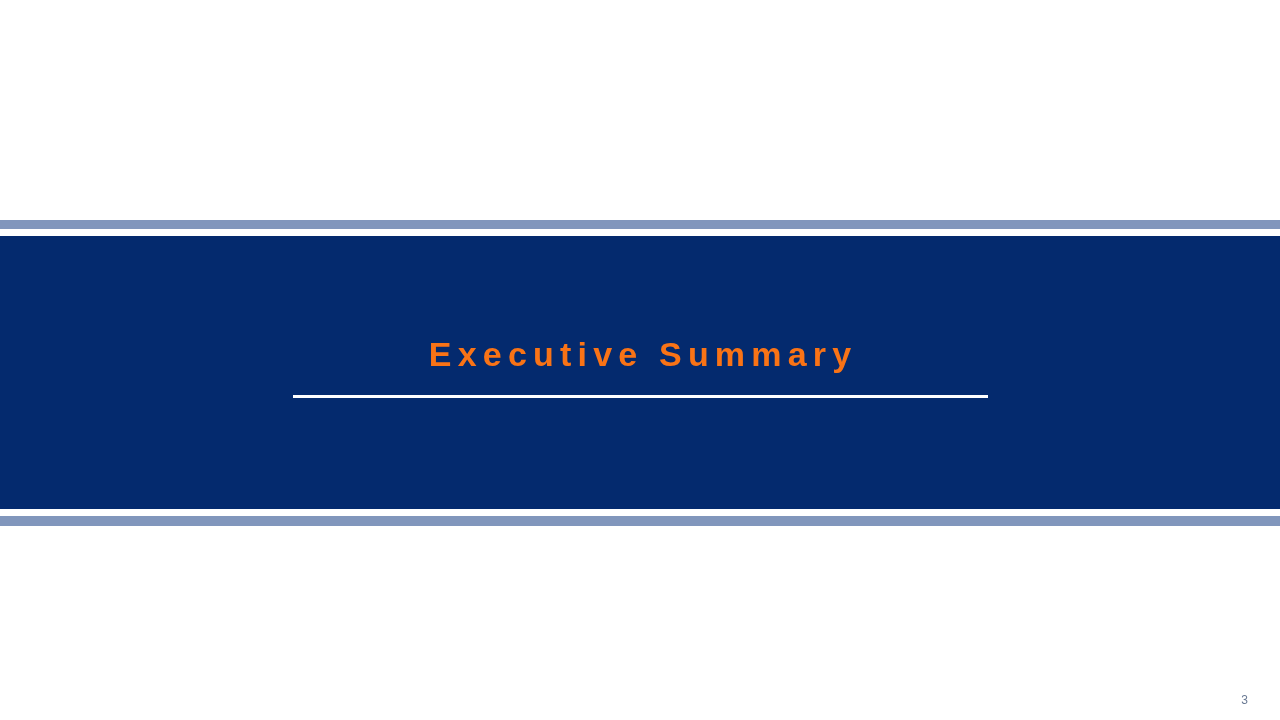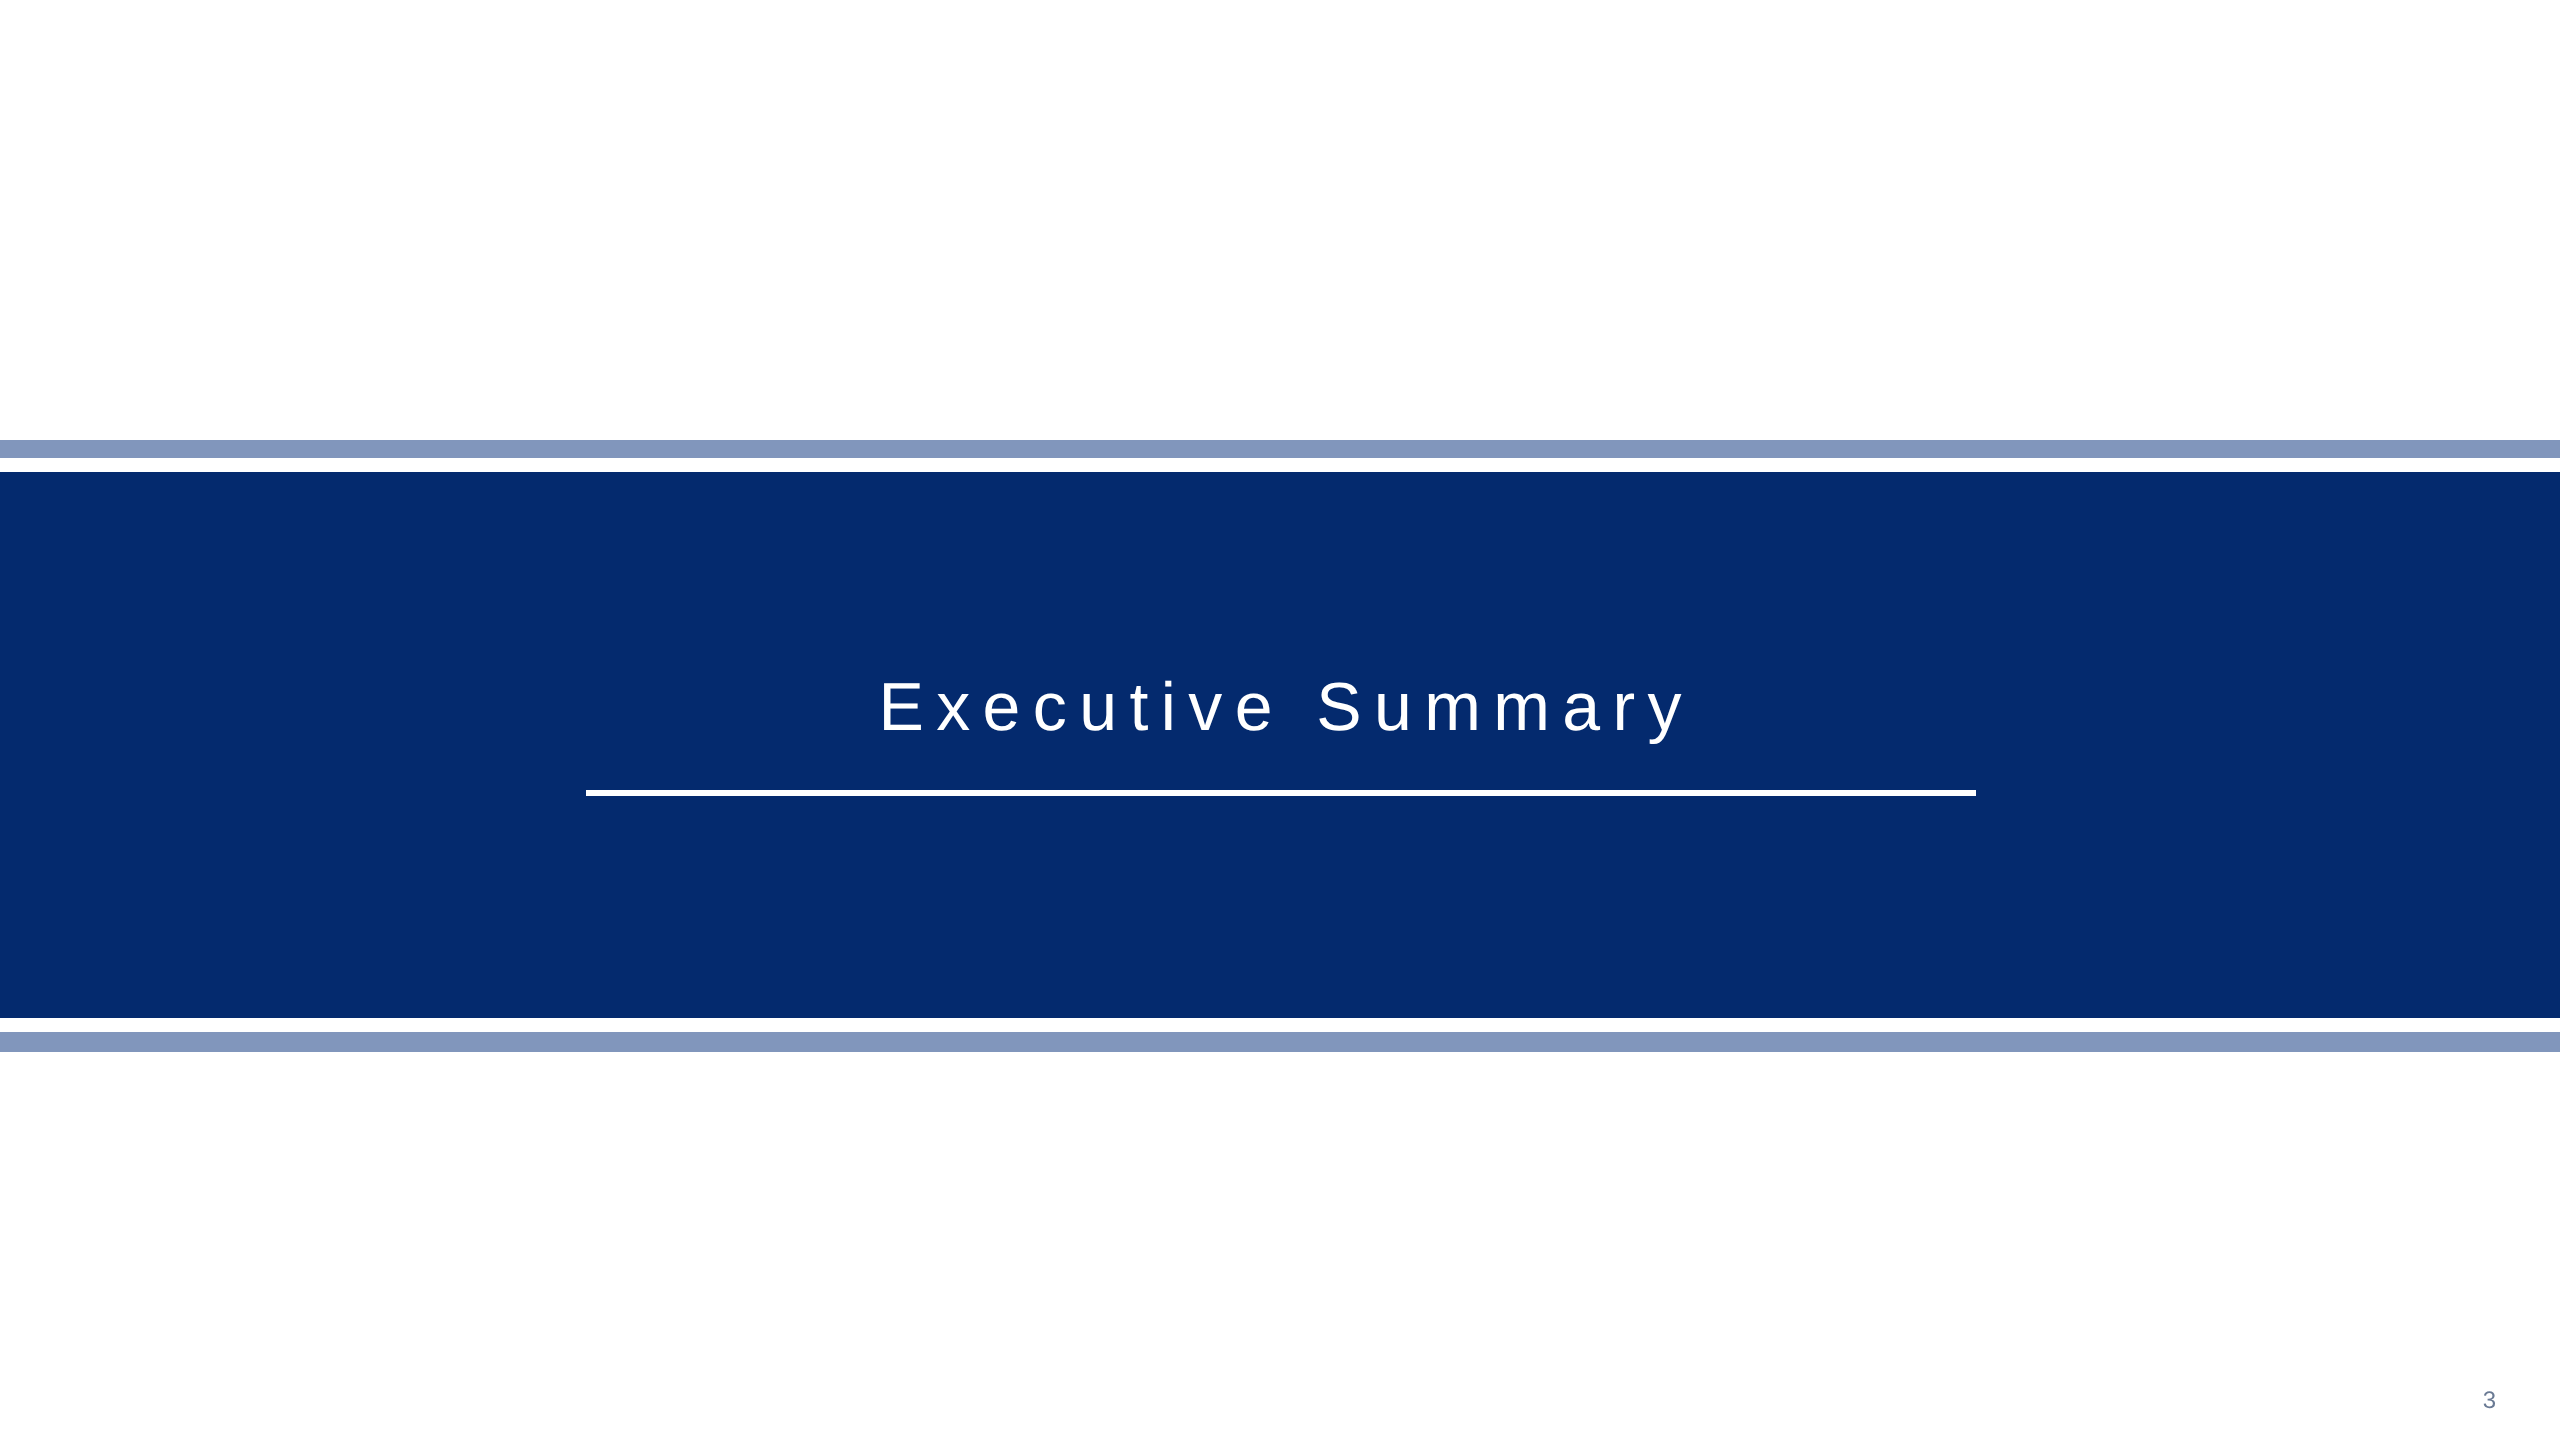--- a/index.html
+++ b/index.html
@@ -45,23 +45,23 @@
     background: #042a6e;
     display: flex;
     flex-direction: column;
     align-items: center;
     justify-content: flex-start;
     box-sizing: border-box;
     padding-top: 101px;
   }
 
   #section-title {
-    color: #ffffff;
+    color: #f97316;
     font-size: 34px;
-    font-weight: normal;
+    font-weight: bold;
     letter-spacing: 6.2px;
     line-height: 1;
     text-align: center;
     white-space: nowrap;
     font-family: "Liberation Sans", sans-serif;
     
     text-indent: 6.2px;
   }
 
   #title-underline {

